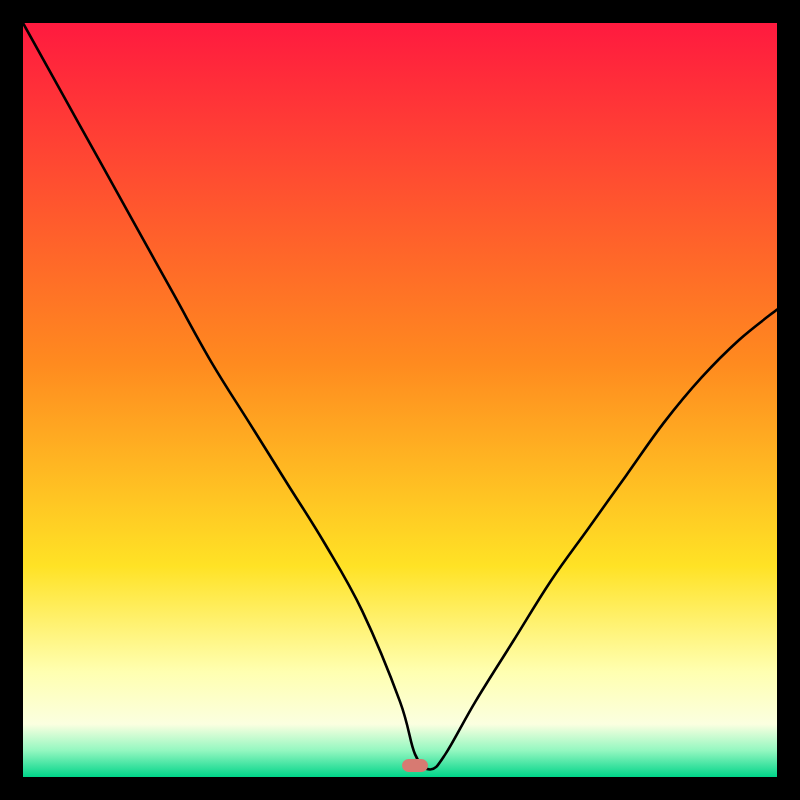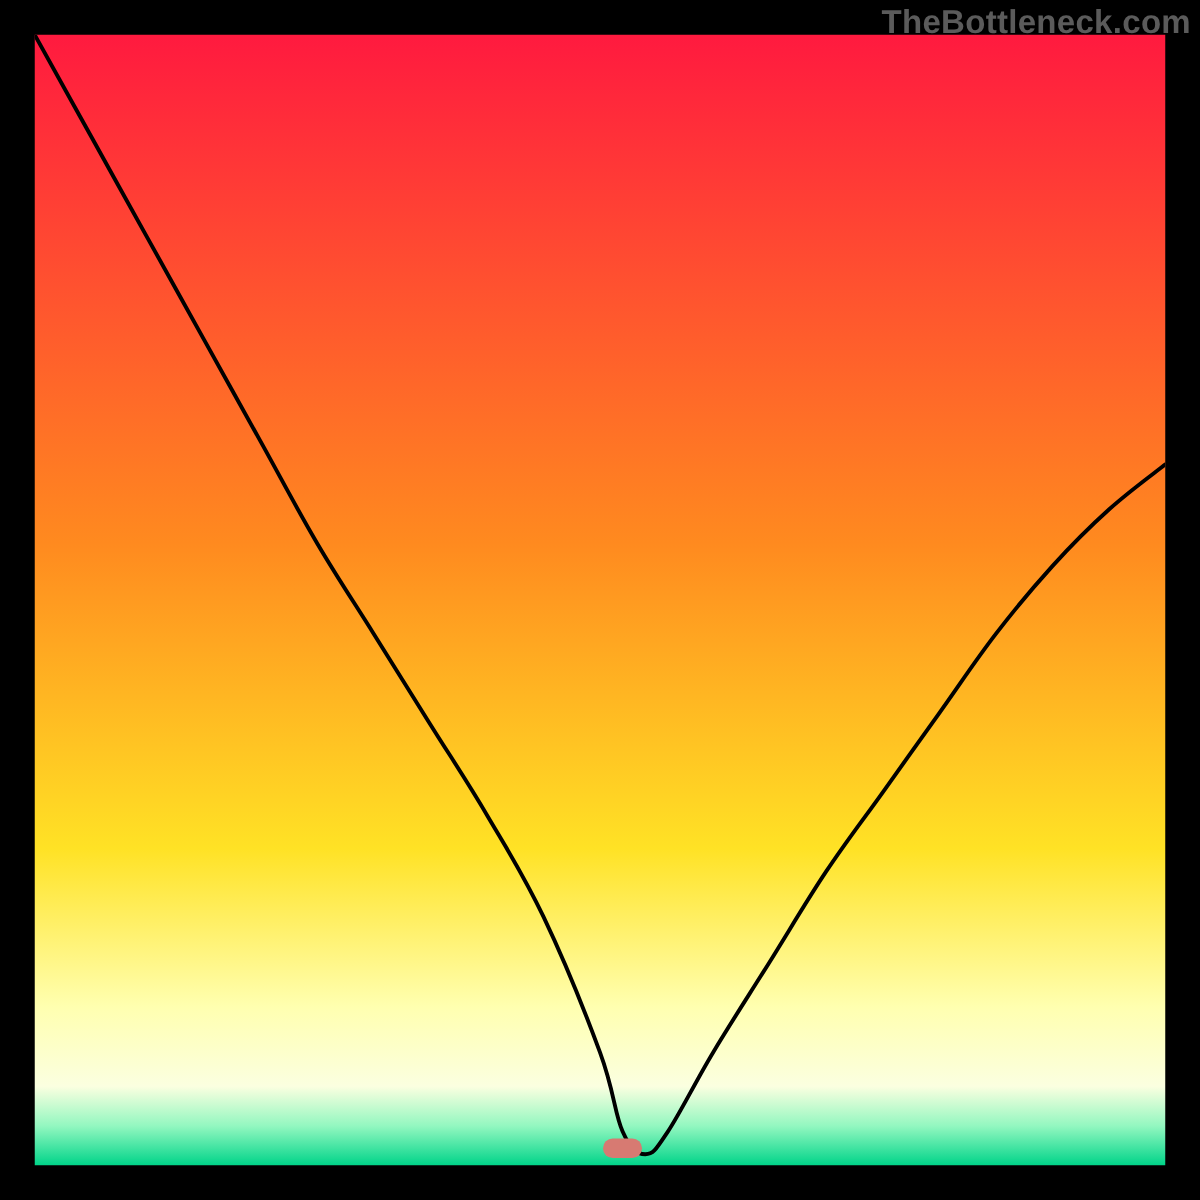--- a/index.html
+++ b/index.html
@@ -60,14 +60,13 @@
 <body>
 
 <div class="frame">
   <div class="plot">
     <div class="gradient" id="grad" style="background: linear-gradient(rgb(255, 26, 63) 0%, rgb(255, 138, 31) 45%, rgb(255, 226, 37) 72%, rgb(255, 255, 176) 86%, rgb(251, 255, 224) 93%, rgb(147, 247, 192) 96.5%, rgb(0, 212, 137) 100%);"></div>
     <svg class="curve" viewBox="0 0 754 754" preserveAspectRatio="none">
       <path id="curvePath" fill="none" stroke-width="2.6" stroke-linecap="round" stroke-linejoin="round" d="M 0.00 0.00 C 6.79 12.21, 24.13 43.43, 37.70 67.86 C 51.27 92.29, 61.83 111.29, 75.40 135.72 C 88.97 160.15, 99.53 179.15, 113.10 203.58 C 126.67 228.01, 137.23 247.01, 150.80 271.44 C 164.37 295.87, 174.93 316.23, 188.50 339.30 C 202.07 362.37, 212.63 377.90, 226.20 399.62 C 239.77 421.34, 250.33 438.22, 263.90 459.94 C 277.47 481.66, 288.03 497.19, 301.60 520.26 C 315.17 543.33, 325.73 559.62, 339.30 588.12 C 352.87 616.62, 367.50 652.81, 377.00 678.60 C 386.50 704.39, 386.65 719.17, 392.08 731.38 C 397.51 743.59, 401.73 746.46, 407.16 746.46 C 412.59 746.46, 414.10 743.59, 422.24 731.38 C 430.38 719.17, 440.19 698.96, 452.40 678.60 C 464.61 658.24, 476.53 640.00, 490.10 618.28 C 503.67 596.56, 514.23 578.32, 527.80 557.96 C 541.37 537.60, 551.93 524.18, 565.50 505.18 C 579.07 486.18, 589.63 471.40, 603.20 452.40 C 616.77 433.40, 627.33 417.26, 640.90 399.62 C 654.47 381.98, 665.03 369.31, 678.60 354.38 C 692.17 339.45, 702.73 328.89, 716.30 316.68 C 729.87 304.47, 747.21 291.95, 754.00 286.52" stroke="#000000"></path>
     </svg>
     <div class="marker" id="marker" style="width: 26px; height: 13px; left: 379.08px; top: 736.19px; background: rgb(215, 122, 114);"></div>
   </div>
-  <div class="watermark">TheBottleneck.com</div>
 </div>
 
 </body></html>

